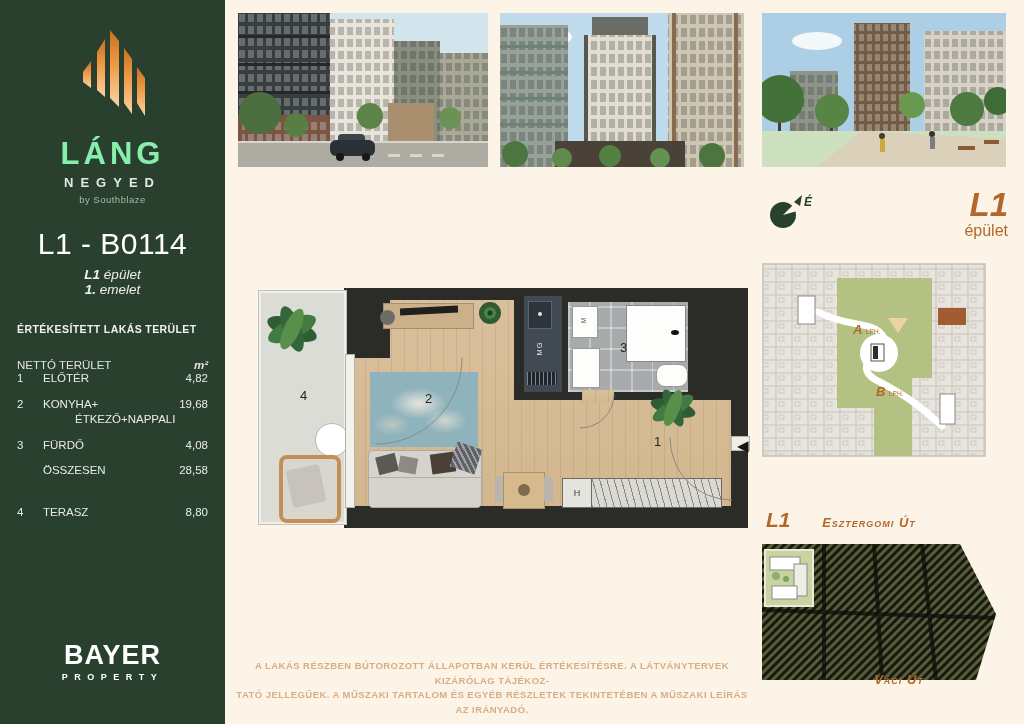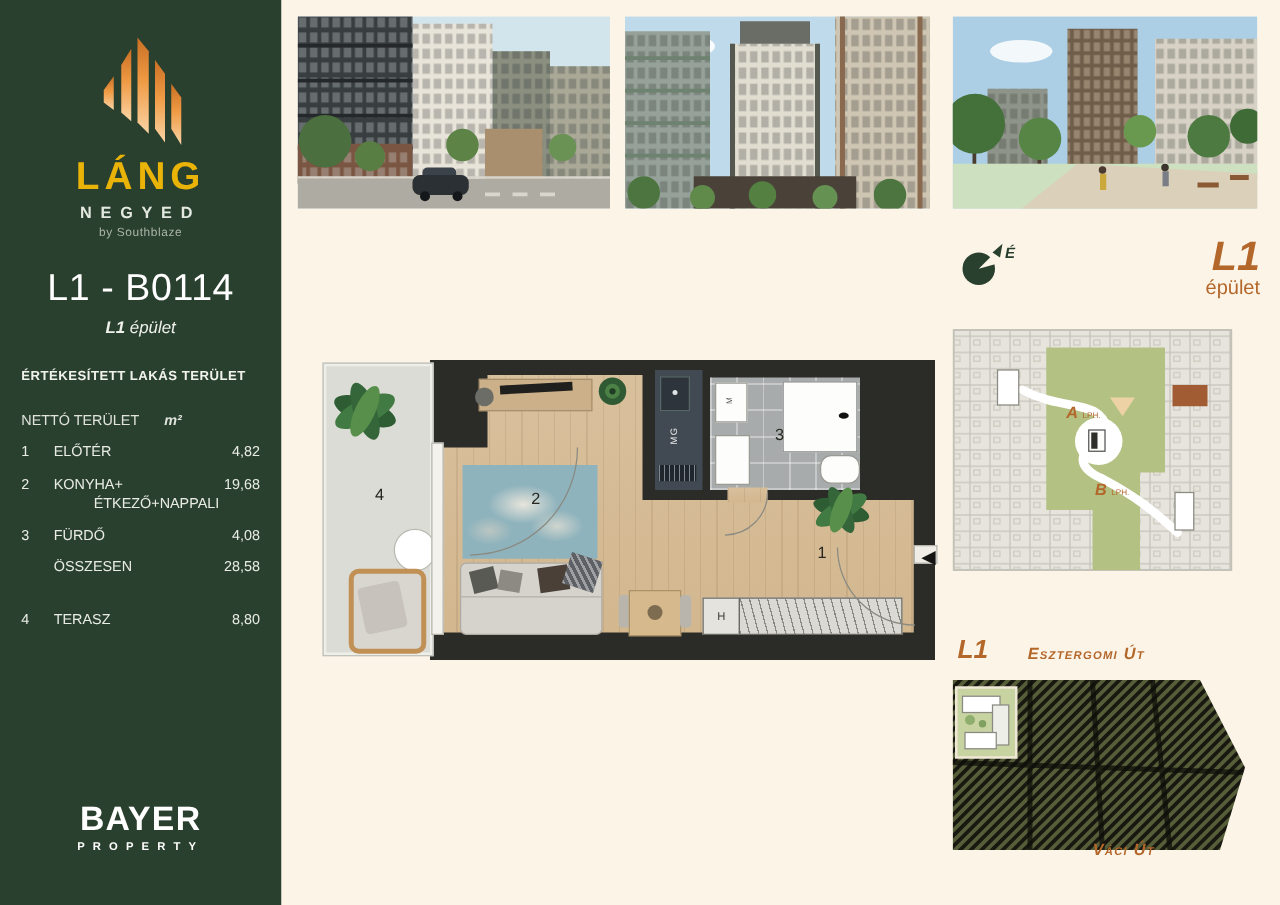--- a/index.html
+++ b/index.html
@@ -1,32 +1,32 @@
 <!DOCTYPE html>
 <html><head>
 <meta charset="utf-8">
 <style>
   html,body{margin:0;padding:0;background:#888;}
   .page{position:relative;width:1024px;height:724px;background:#fbf4e7;overflow:hidden;
         font-family:"Liberation Sans",sans-serif;}
   
   .sidebar{position:absolute;left:0;top:0;width:225px;height:724px;background:#2a402f;color:#fff;}
   .logo-wrap{margin:24px auto 0;width:120px;text-align:center;}
-  .brand-title{margin-top:2px;text-align:center;font-size:31px;font-weight:700;letter-spacing:4px;color:#eab308;}
+  .brand-title{margin-top:16px;text-align:center;font-size:31px;font-weight:700;letter-spacing:4px;color:#86efac;}
   .brand-sub{margin-top:3px;text-align:center;font-size:13px;font-weight:700;letter-spacing:7px;color:#e3e8e0;}
   .brand-by{margin-top:4px;text-align:center;font-size:9.5px;color:#aab5a8;letter-spacing:.5px;}
   .unit-code{margin-top:22px;text-align:center;font-size:30px;font-weight:400;letter-spacing:.5px;}
   .bline{margin-top:6px;text-align:center;font-size:13.5px;font-style:italic;color:#eef0ea;}
   .bline b{font-weight:800;}
   .fline{text-align:center;font-size:13.5px;font-style:italic;color:#eef0ea;}
   .area-label{margin:26px 17px 0;font-size:10.5px;letter-spacing:.4px;color:#f1f2ec;font-weight:600;}
   .area-value{margin:4px 17px 0;font-size:21px;font-weight:800;}
   .area-value .u{font-size:12px;font-weight:700;}
   .tbl{margin:24px 17px 0;font-size:11.5px;color:#e9ece4;}
-  .thead{display:flex;justify-content:flex-start;margin-bottom:12px;color:#dfe3da;gap:20px;}
+  .thead{display:flex;justify-content:space-between;margin-bottom:0;color:#dfe3da;}
   .thead .u{font-style:italic;font-weight:800;}
   .trow{display:flex;margin-bottom:10px;line-height:1.35;}
   .tnum{width:26px;flex:none;}
   .tname{flex:1;}
   .tname .l2{display:block;padding-left:32px;}
   .tval{flex:none;text-align:right;}
   .trow.gap{margin-top:26px;}
   .agency{position:absolute;left:0;right:0;top:640px;text-align:center;color:#fff;}
   .agency .a1{font-size:27px;font-weight:800;letter-spacing:1px;}
   .agency .a2{font-size:9px;font-weight:700;letter-spacing:6.5px;margin-top:1px;}
@@ -95,20 +95,21 @@
         <path fill="url(#lg)" d="M71,24 l8,11 l0,55 l-8,-11 z"></path>
         <path fill="url(#lg)" d="M84,43 l8,11 l0,38 l-8,-13 z"></path>
       </svg>
     </div>
     <div class="brand-title">LÁNG</div>
     <div class="brand-sub">NEGYED</div>
     <div class="brand-by">by Southblaze</div>
 
     <div class="unit-code">L1 - B0114</div>
     <div class="bline"><b>L1</b><span> épület</span></div>
+    <div class="fline"><b>1.</b><span> emelet</span></div>
 
     <div class="area-label">ÉRTÉKESÍTETT LAKÁS TERÜLET</div>
 
     <div class="tbl">
       <div class="thead">
         <span>NETTÓ TERÜLET</span>
         <span class="u">m²</span>
       </div>
       <div class="trow">
         <span class="tnum">1</span>
@@ -423,14 +424,18 @@
 
     <svg class="abs" style="left:0;top:0;pointer-events:none;" width="490" height="240" viewBox="0 0 490 240">
       <path d="M118,156 A86,86 0 0 0 204,70" fill="none" stroke="#8a8a82" stroke-width="1"></path>
       <path d="M356,106 A34,34 0 0 1 322,140" fill="none" stroke="#8a8a82" stroke-width="1"></path>
       <path d="M474,212 A62,62 0 0 1 412,150" fill="none" stroke="#8a8a82" stroke-width="1"></path>
     </svg>
 
     <span class="arrow" style="left:479px;top:150px;">◀</span>
   </div>
 
+  <div class="disclaimer">
+    <div>A LAKÁS RÉSZBEN BÚTOROZOTT ÁLLAPOTBAN KERÜL ÉRTÉKESÍTÉSRE. A LÁTVÁNYTERVEK KIZÁRÓLAG TÁJÉKOZ-</div>
+    <div>TATÓ JELLEGŰEK. A MŰSZAKI TARTALOM ÉS EGYÉB RÉSZLETEK TEKINTETÉBEN A MŰSZAKI LEÍRÁS AZ IRÁNYADÓ.</div>
+  </div>
 
 </div>
 
 </body></html>

